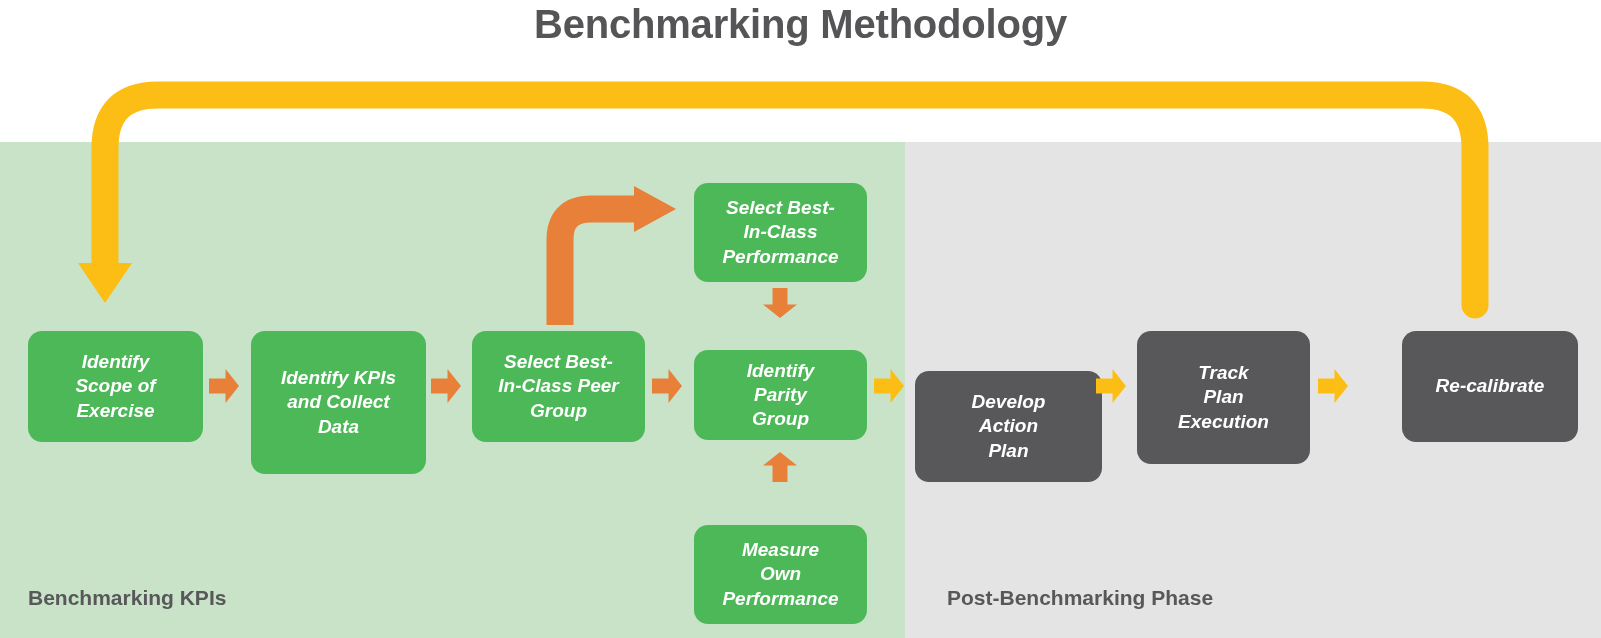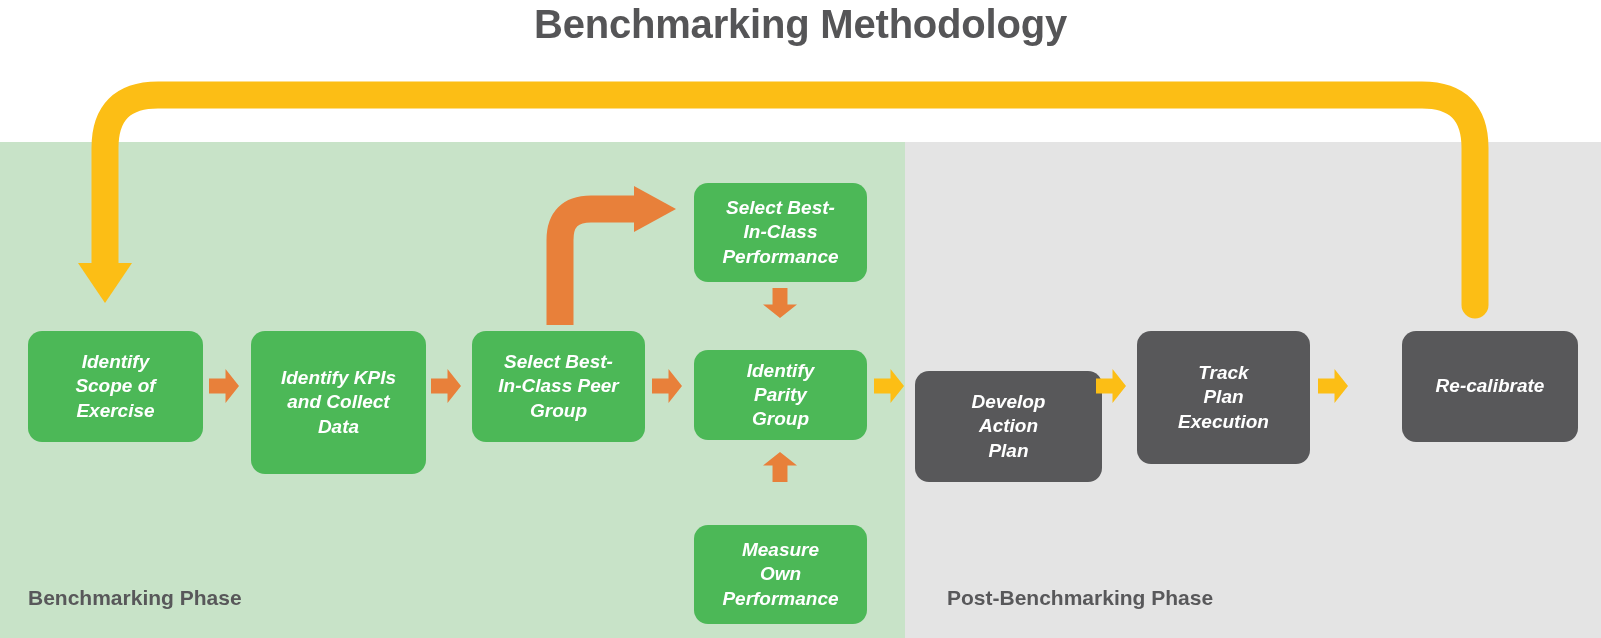--- a/index.html
+++ b/index.html
@@ -193,16 +193,16 @@
   <div class="arrow-h arrow-orange" id="arrow-scope-kpis"></div>
   <div class="arrow-h arrow-orange" id="arrow-kpis-peer"></div>
   <div class="arrow-h arrow-orange" id="arrow-peer-parity"></div>
   <div class="arrow-h arrow-yellow" id="arrow-parity-action"></div>
   <div class="arrow-h arrow-yellow" id="arrow-action-track"></div>
   <div class="arrow-h arrow-yellow" id="arrow-track-recal"></div>
 
   <div class="arrow-v-down arrow-orange" id="arrow-bic-to-parity"></div>
   <div class="arrow-v-up   arrow-orange" id="arrow-measure-to-parity"></div>
 
-  <div class="phase-label" id="label-benchmarking">Benchmarking Phase</div>
+  <div class="phase-label" id="label-benchmarking">Benchmarking KPIs</div>
   <div class="phase-label" id="label-post">Post-Benchmarking Phase</div>
 
 </div>
 
 </body></html>

